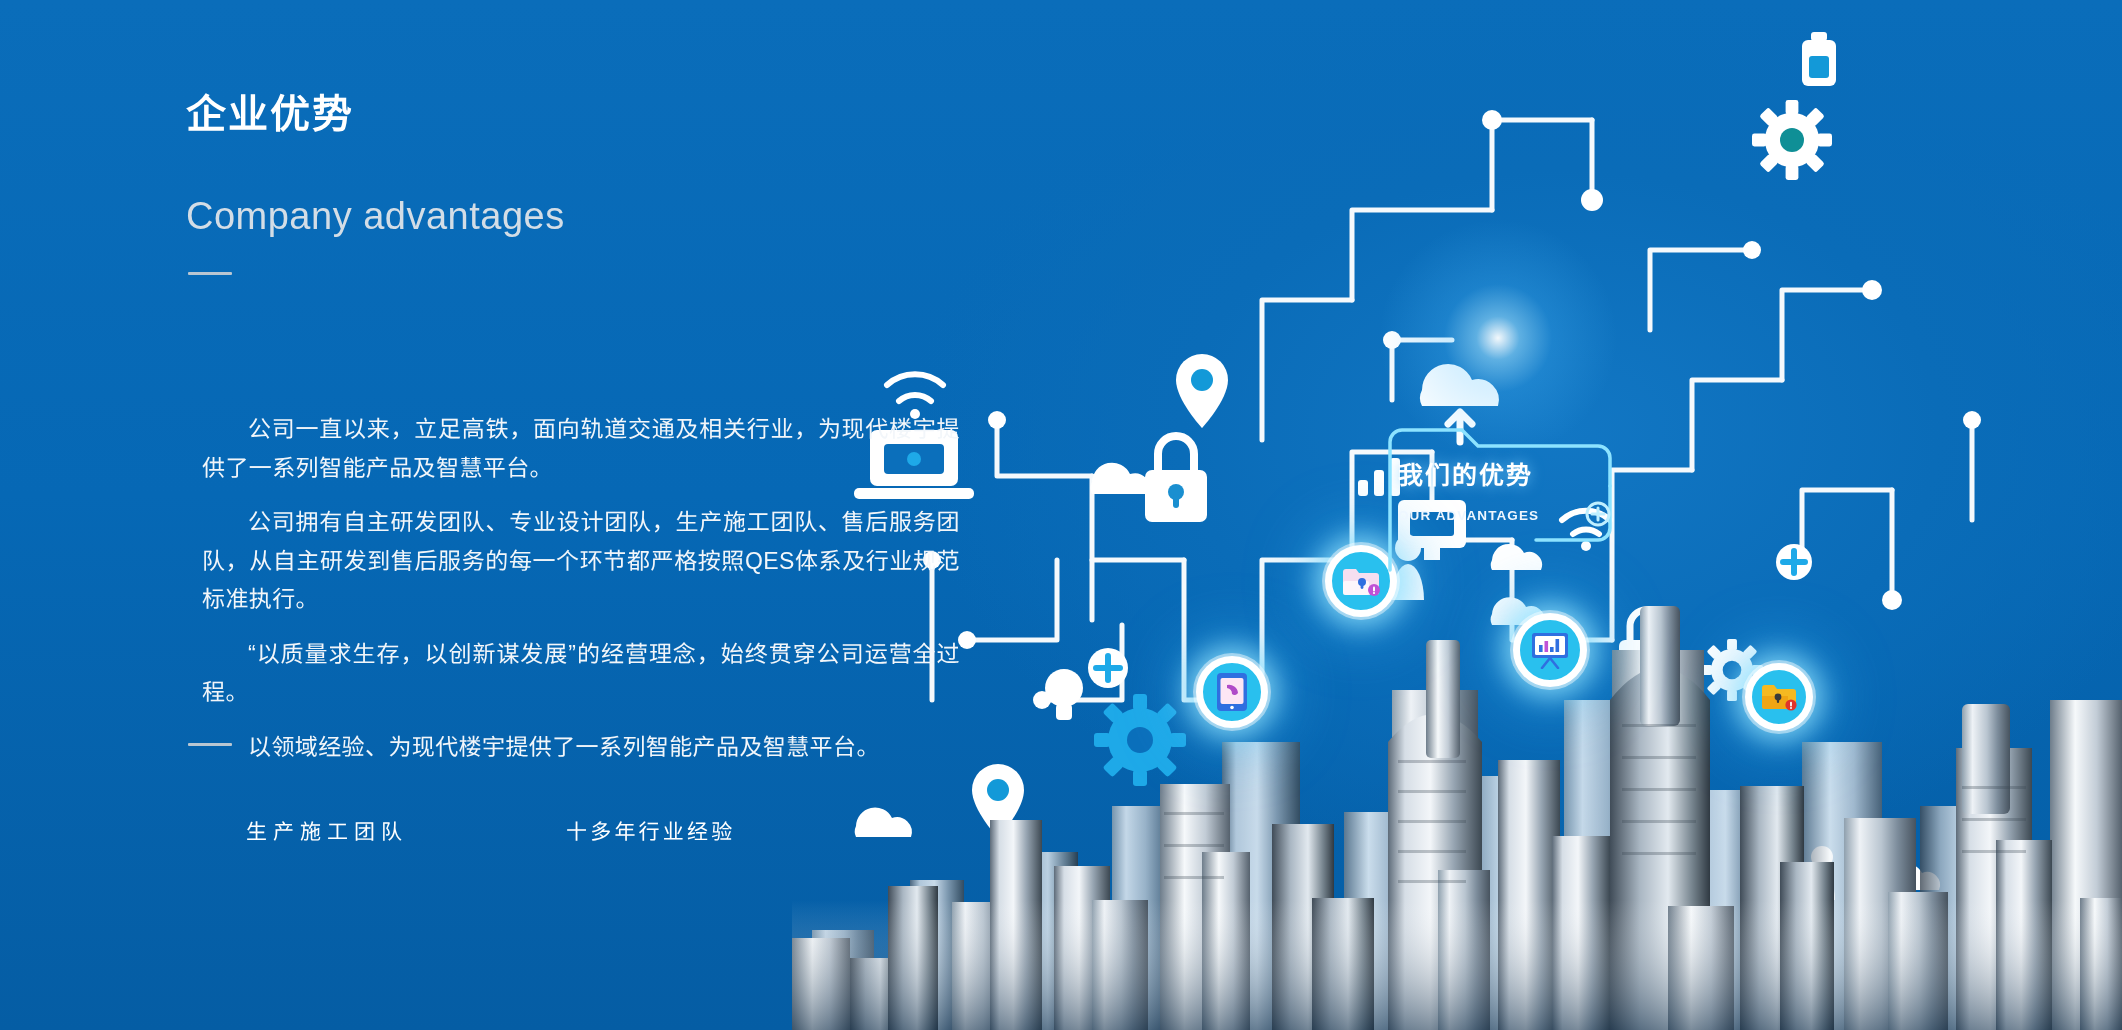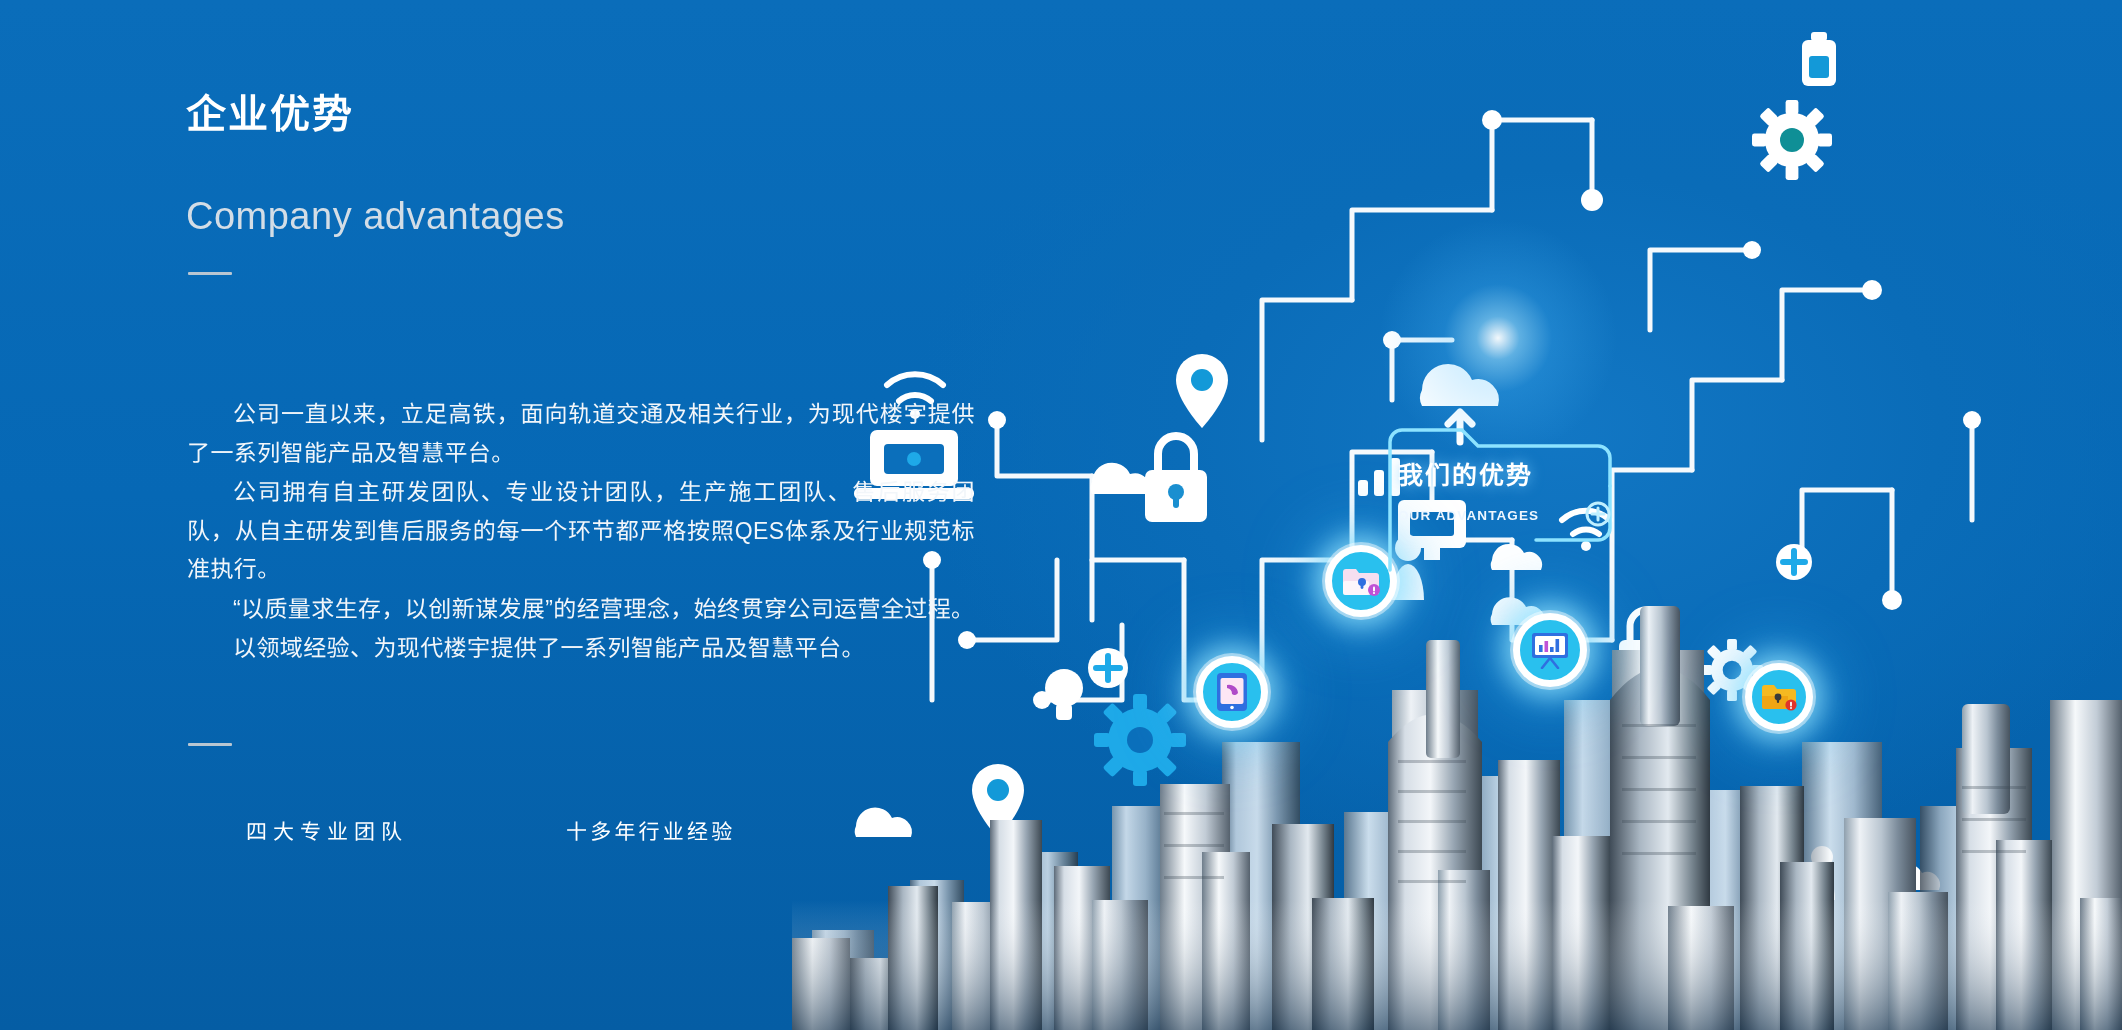--- a/index.html
+++ b/index.html
@@ -76,21 +76,21 @@
     left: 0;
     top: 378px;
     width: 790px;
     color: #f2f6fa;
     font-size: 23px;
     line-height: 38.5px;
     letter-spacing: 0.4px;
     text-align: justify;
     text-justify: inter-ideograph;
   }
-  .body-copy p { text-indent: 2em; margin: 1px; }
+  .body-copy p { text-indent: 2em; margin: 16px; }
 
   
   .stats {
     position: absolute;
     left: 60px;
     top: 805px;
     width: 640px;
   }
   .stats-row {
     display: flex;
@@ -609,19 +609,19 @@
       <p>公司一直以来，立足高铁，面向轨道交通及相关行业，为现代楼宇提供了一系列智能产品及智慧平台。</p>
       <p>公司拥有自主研发团队、专业设计团队，生产施工团队、售后服务团队，从自主研发到售后服务的每一个环节都严格按照QES体系及行业规范标准执行。</p>
       <p>“以质量求生存，以创新谋发展”的经营理念，始终贯穿公司运营全过程。</p>
       <p>以领域经验、为现代楼宇提供了一系列智能产品及智慧平台。</p>
     </div>
 
     <div class="rule rule-mid"></div>
 
     <div class="stats">
       <div class="stats-row">
-        <div class="stat-cell loose">四大专业团队</div>
+        <div class="stat-cell loose">生产施工团队</div>
         <div class="stat-cell">十多年行业经验</div>
       </div>
     </div>
 
   </div>
 </div>
 
 </body></html>

